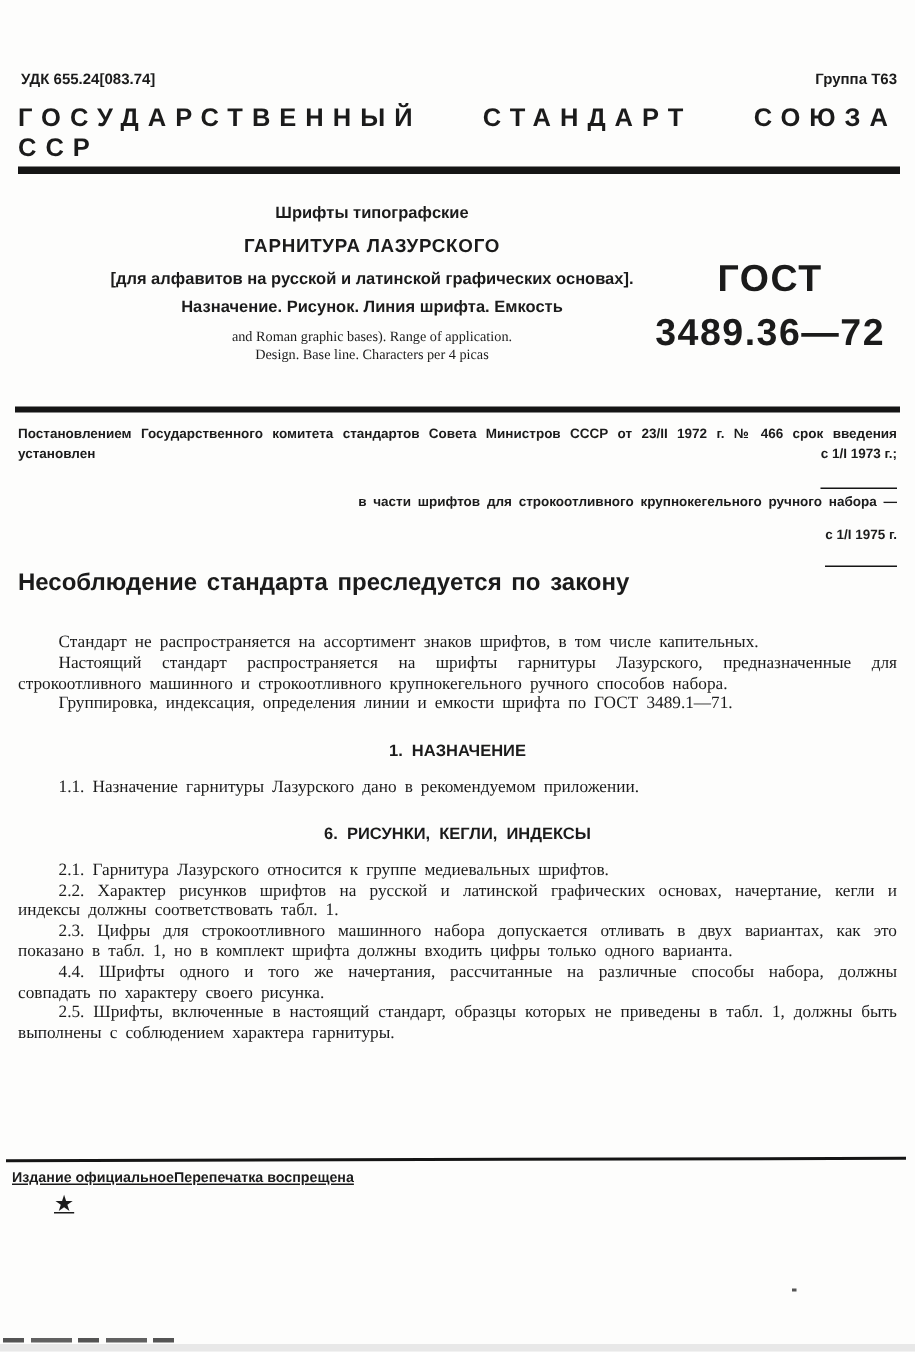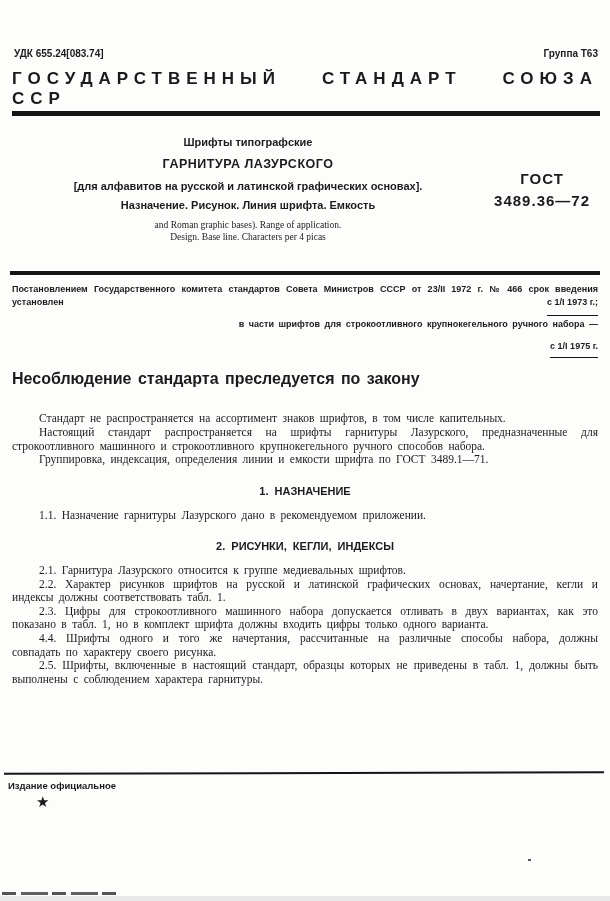--- a/index.html
+++ b/index.html
@@ -77,21 +77,21 @@
     font-size: 9.5px;
     line-height: 1.3;
     font-weight: normal;
   }
   .gost-box {
     position: absolute;
     top: 32px;
     right: 20px;
     text-align: center;
     font-weight: bold;
-    font-size: 15px;
+    font-size: 25px;
     line-height: 1.45;
     letter-spacing: 1px;
   }
   
   .rule-thick {
     height: 4px;
     background: #151515;
     margin: 15px 10px 0 10px;
   }
   .decree {
@@ -105,21 +105,21 @@
     text-align-last: justify;
     word-spacing: 2px;
   }
   .decree-row {
     display: flex;
     justify-content: space-between;
     align-items: flex-start;
   }
   .decree-date {
     border-bottom: 1.5px solid #151515;
-    padding-bottom: 6px;
+    padding-bottom: 16px;
   }
   .decree-line3 {
     margin-top: 2px;
     word-spacing: 2px;
     text-align: right;
   }
   .decree-date-row {
     text-align: right;
     margin-top: 9px;
   }
@@ -162,20 +162,21 @@
     height: 2px;
     background: #151515;
     margin: 0 6px 0 4px;
     transform: rotate(-0.15deg);
   }
   .footer-row {
     display: flex;
     margin: 6px 24px 0 8px;
     font-size: 9.5px;
     font-weight: bold;
+    text-decoration: underline;
   }
   .footer-left .star {
     display: block;
     font-size: 15px;
     margin: 2px 0 0 28px;
     font-weight: normal;
   }
   
   .scan-smudge {
     position: absolute;
@@ -243,34 +244,35 @@
   </div>
 
   <div class="doc-body">
     <p>Стандарт не распространяется на ассортимент знаков шрифтов, в том числе капительных.</p>
     <p>Настоящий стандарт распространяется на шрифты гарнитуры Лазурского, предназначенные для строкоотливного машинного и строкоотливного крупнокегельного ручного способов набора.</p>
     <p>Группировка, индексация, определения линии и емкости шрифта по ГОСТ 3489.1—71.</p>
 
     <div class="section-heading">1. НАЗНАЧЕНИЕ</div>
     <p>1.1. Назначение гарнитуры Лазурского дано в рекомендуемом приложении.</p>
 
-    <div class="section-heading">2. РИСУНКИ, КЕГЛИ, ИНДЕКСЫ</div>
+    <div class="section-heading">6. РИСУНКИ, КЕГЛИ, ИНДЕКСЫ</div>
     <p>2.1. Гарнитура Лазурского относится к группе медиевальных шрифтов.</p>
     <p>2.2. Характер рисунков шрифтов на русской и латинской графических основах, начертание, кегли и индексы должны соответствовать табл. 1.</p>
     <p>2.3. Цифры для строкоотливного машинного набора допускается отливать в двух вариантах, как это показано в табл. 1, но в комплект шрифта должны входить цифры только одного варианта.</p>
     <p>4.4. Шрифты одного и того же начертания, рассчитанные на различные способы набора, должны совпадать по характеру своего рисунка.</p>
     <p>2.5. Шрифты, включенные в настоящий стандарт, образцы которых не приведены в табл. 1, должны быть выполнены с соблюдением характера гарнитуры.</p>
   </div>
 
   <div class="footer">
     <div class="footer-rule"></div>
     <div class="footer-row">
       <div class="footer-left">
         <span>Издание официальное</span>
         <span class="star">★</span>
       </div>
+      <div class="footer-right">Перепечатка воспрещена</div>
     </div>
   </div>
 
   <div class="scan-smudge"></div>
   <div class="scan-dot"></div>
 
 </div>
 
 </body></html>

